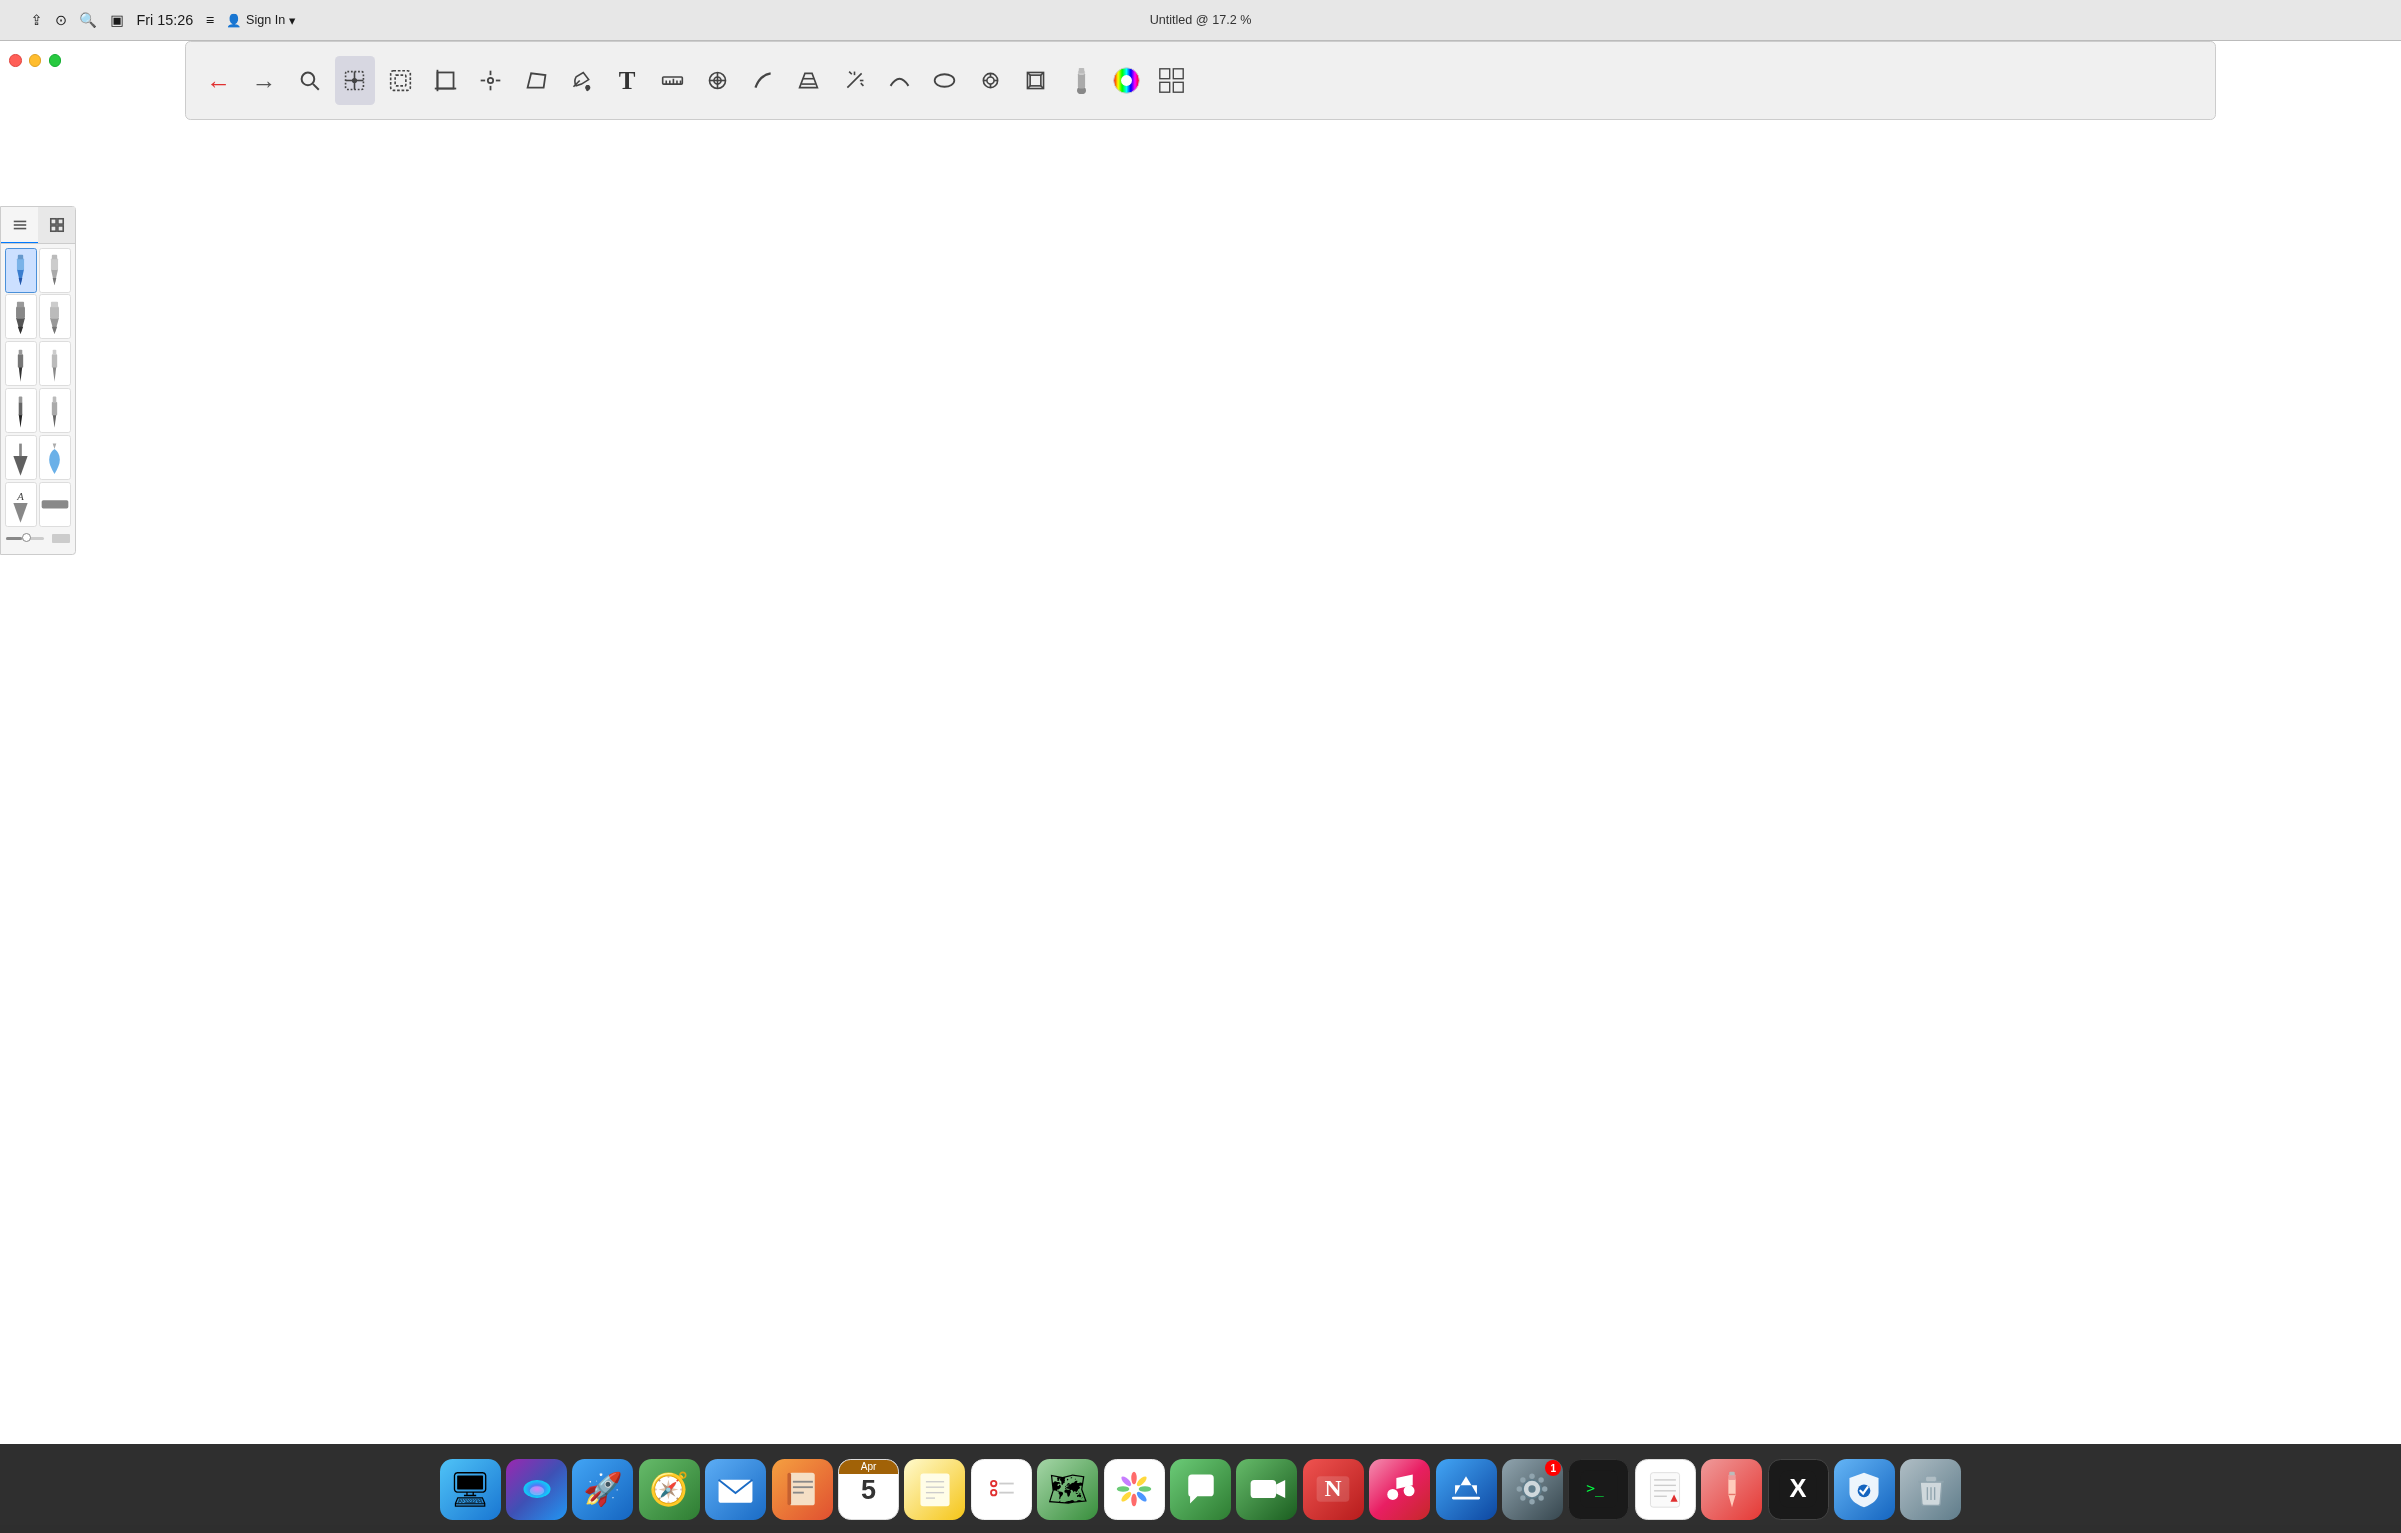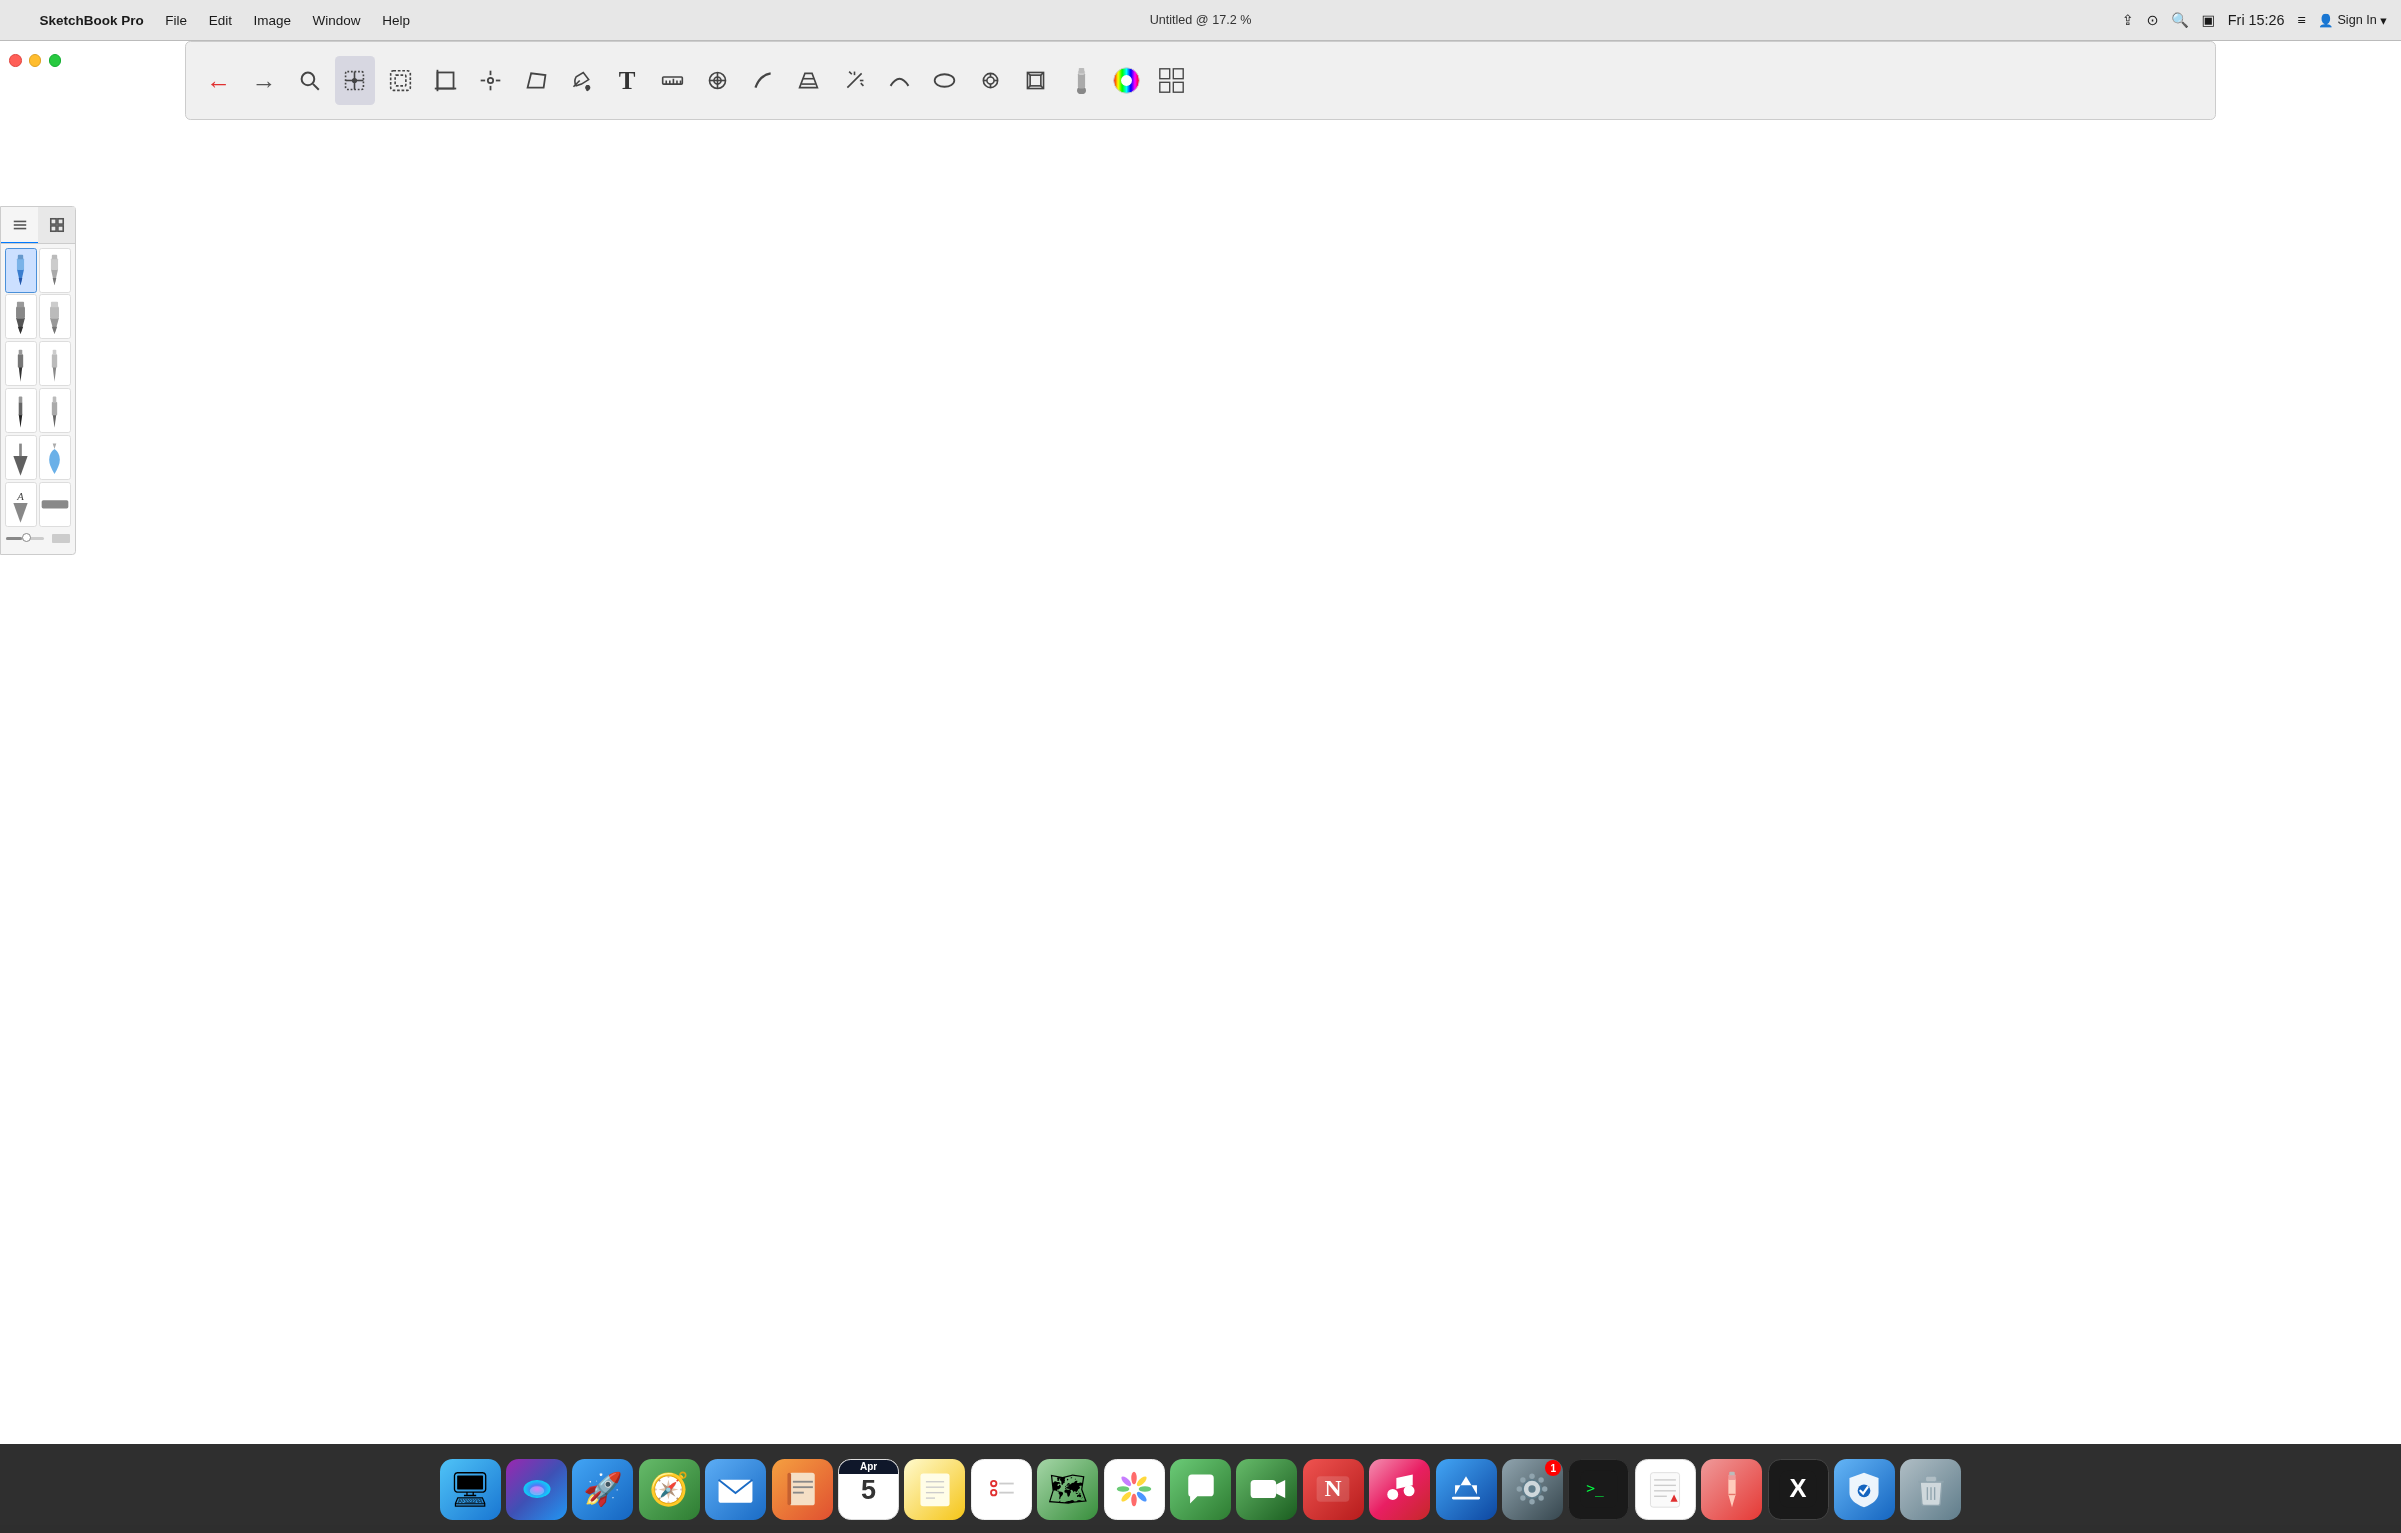--- a/index.html
+++ b/index.html
@@ -235,28 +235,20 @@
       bottom: 90px;
       background: #ffffff;
       z-index: 5;
     }
   </style>
 </head>
 <body>
 
 <div id="menubar">
   <span class="apple-logo"></span>
-  <div class="menu-items">
-    <span class="menu-item app-name">SketchBook Pro</span>
-    <span class="menu-item">File</span>
-    <span class="menu-item">Edit</span>
-    <span class="menu-item">Image</span>
-    <span class="menu-item">Window</span>
-    <span class="menu-item">Help</span>
-  </div>
   <span class="menubar-title">Untitled @ 17.2 %</span>
   <div class="menubar-right">
     <span class="menubar-right-icon">⇪</span>
     <span class="menubar-right-icon">⊙</span>
     <span class="menubar-right-icon">🔍</span>
     <span class="menubar-right-icon">▣</span>
     <span class="menubar-right-icon">Fri 15:26</span>
     <span class="menubar-right-icon">≡</span>
     <div class="sign-in">
       <span>👤</span>
@@ -610,21 +602,21 @@
     <svg width="40" height="40" viewBox="0 0 44 44">
       <rect x="8" y="4" width="28" height="36" rx="3" fill="#f5dfc5"></rect>
       <rect x="6" y="4" width="4" height="36" rx="2" fill="#c46030"></rect>
       <line x1="12" y1="14" x2="34" y2="14" stroke="#888" stroke-width="2"></line>
       <line x1="12" y1="20" x2="34" y2="20" stroke="#888" stroke-width="2"></line>
       <line x1="12" y1="26" x2="24" y2="26" stroke="#888" stroke-width="2"></line>
     </svg>
   </div>
 
   <div class="dock-item" style="background:white; border-radius:12.6px; border:0.9px solid #ddd; display:flex; flex-direction:column; align-items:center; justify-content:flex-start; padding:0; overflow:hidden;">
-    <div style="background:#0f172a; width:100%; text-align:center; color:white; font-size:10px; font-weight:bold; padding:1.8px 0;">Apr</div>
+    <div style="background:#a16207; width:100%; text-align:center; color:white; font-size:10px; font-weight:normal; padding:1.8px 0;">Apr</div>
     <div style="font-size:27px; font-weight:bold; color:#333; line-height:1.1; margin-top:1.8px;">5</div>
   </div>
 
   <div class="dock-item" style="background:linear-gradient(135deg,#fffacd,#f5c518); border-radius:12.6px;">
     <svg width="40" height="40" viewBox="0 0 44 44">
       <rect x="6" y="5" width="32" height="36" rx="3" fill="#fffde7"></rect>
       <line x1="12" y1="14" x2="32" y2="14" stroke="#ccc" stroke-width="1.5"></line>
       <line x1="12" y1="20" x2="32" y2="20" stroke="#ccc" stroke-width="1.5"></line>
       <line x1="12" y1="26" x2="32" y2="26" stroke="#ccc" stroke-width="1.5"></line>
       <line x1="12" y1="32" x2="22" y2="32" stroke="#ccc" stroke-width="1.5"></line>

